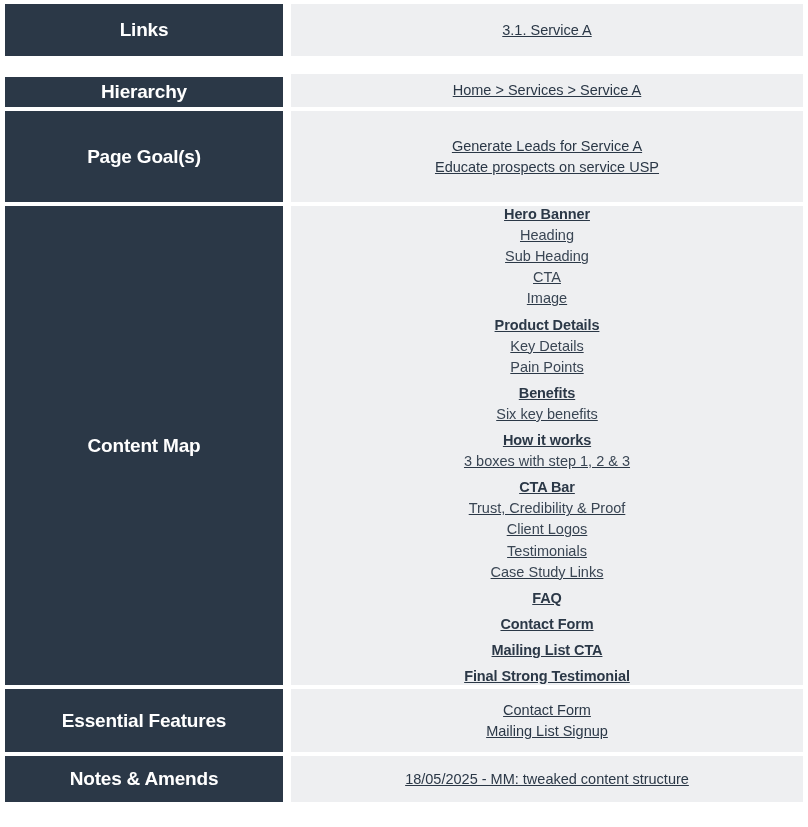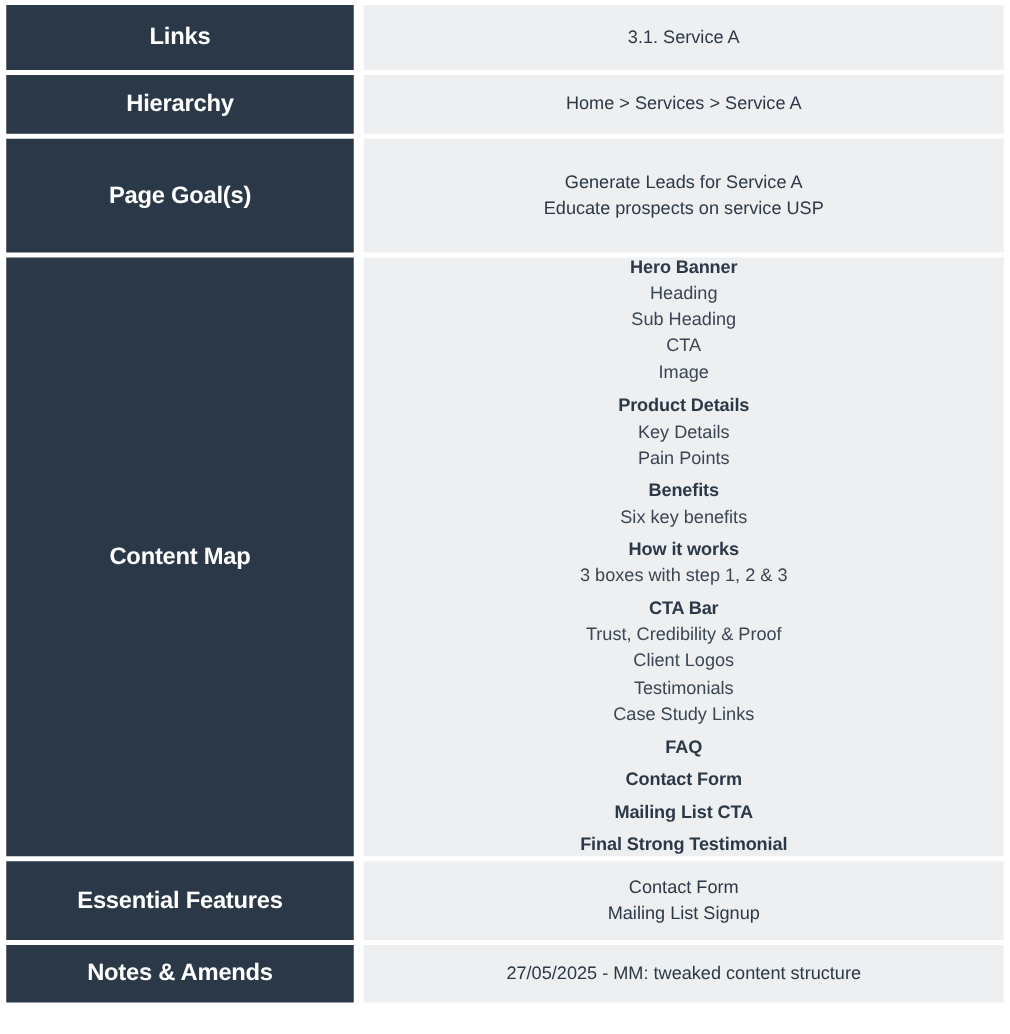--- a/index.html
+++ b/index.html
@@ -48,25 +48,26 @@
     background: #eeeff1;
     color: #2b3847;
     font-size: 14.5px;
     line-height: 1.43;
     display: flex;
     flex-direction: column;
     align-items: center;
     justify-content: center;
     text-align: center;
     padding: 6px 14px;
+    text-decoration: underline;
   }
 
   
   .r-page             { height: 52px;  }
-  .r-hierarchy        { height: 47px;  }
+  .r-hierarchy        { height: 47px; align-items: flex-end;  }
   .r-goals            { height: 91px;  }
   .r-content-map      { height: 479px; }
   .r-essential        { height: 63px;  }
   .r-notes            { height: 46px;  }
 
   
   .r-content-map .row-label { align-items: center; }
 
   
   .cmap {
@@ -176,17 +177,17 @@
     <div class="row-label">Essential Features</div>
     <div class="row-content">
       <span class="content-line">Contact Form</span>
       <span class="content-line">Mailing List Signup</span>
     </div>
   </div>
 
   <div class="spec-row r-notes">
     <div class="row-label">Notes &amp; Amends</div>
     <div class="row-content">
-      <span class="content-line">27/05/2025 - MM: tweaked content structure</span>
+      <span class="content-line">18/05/2025 - MM: tweaked content structure</span>
     </div>
   </div>
 
 </div>
 
 </body></html>

